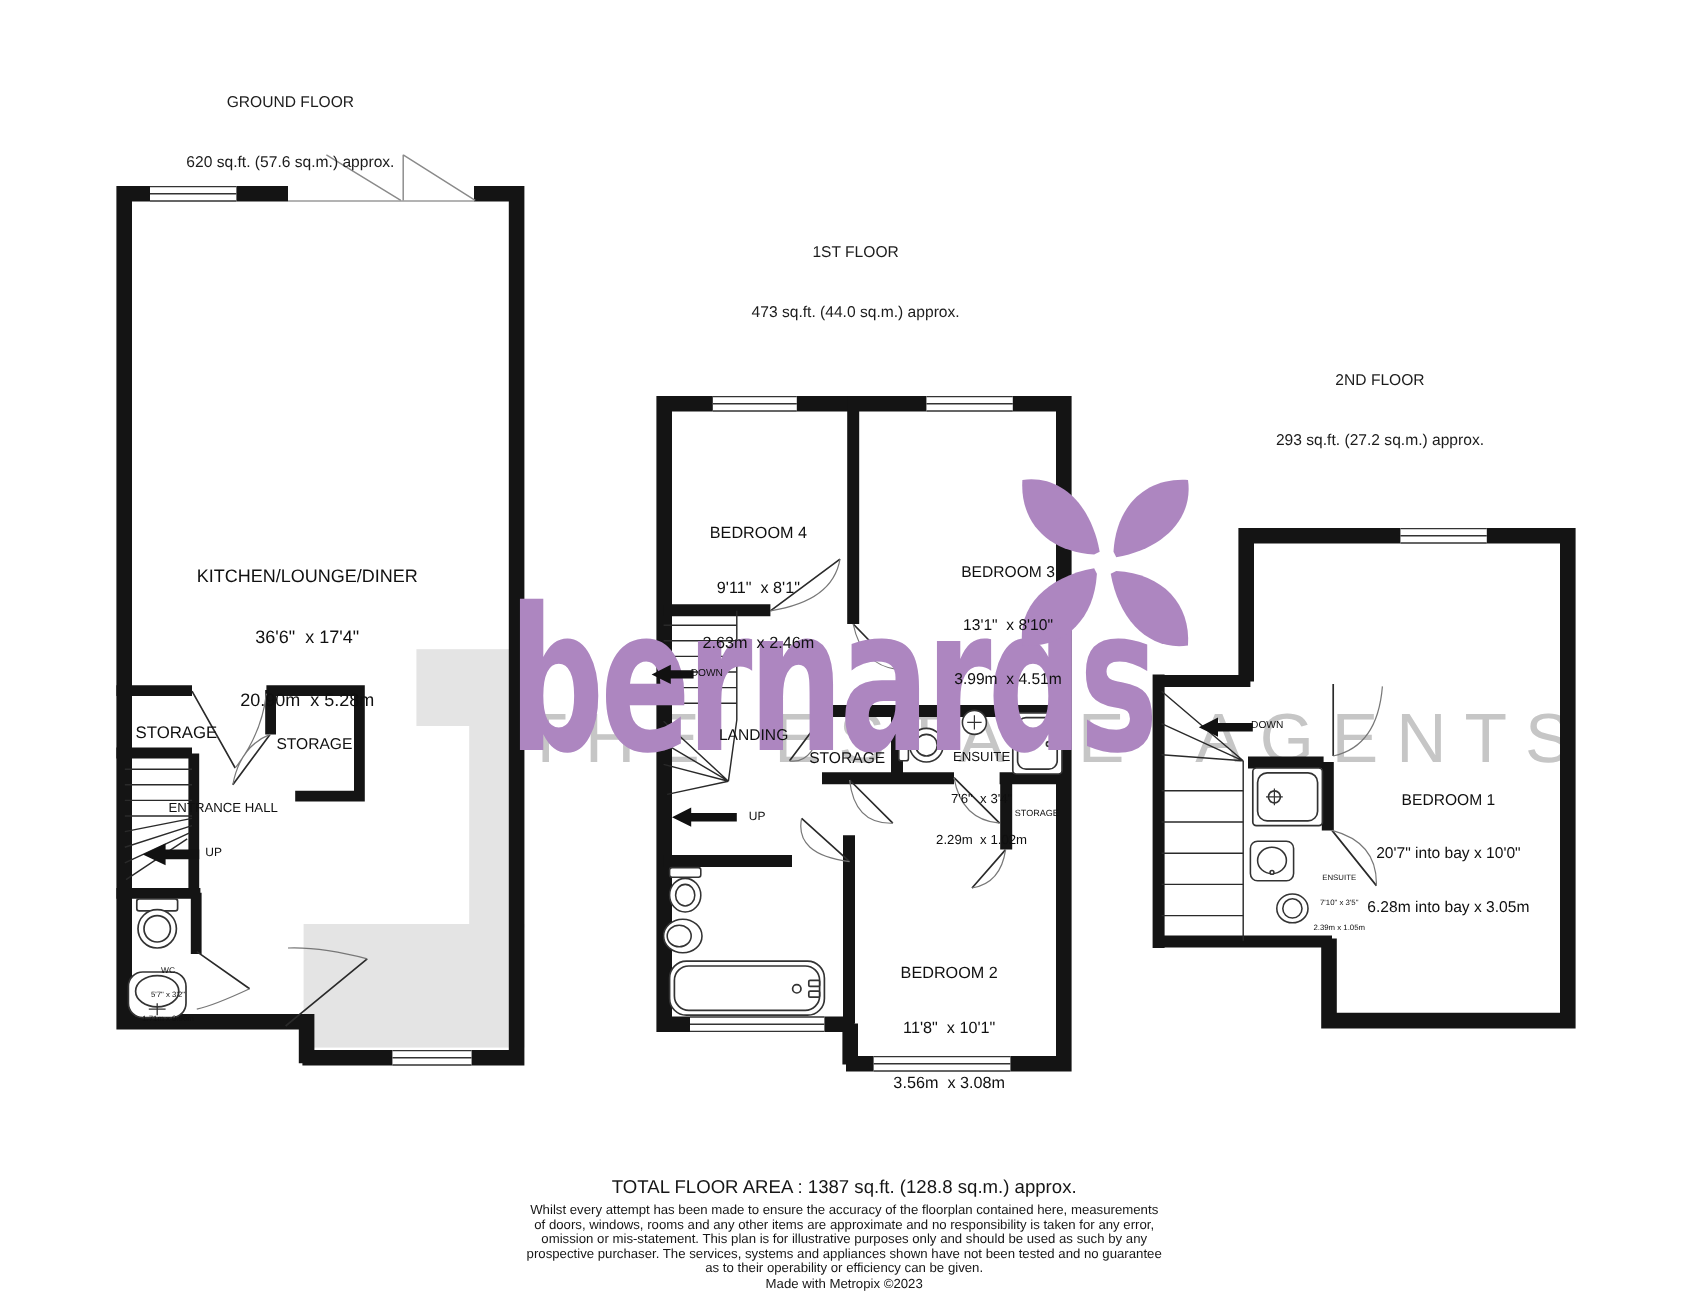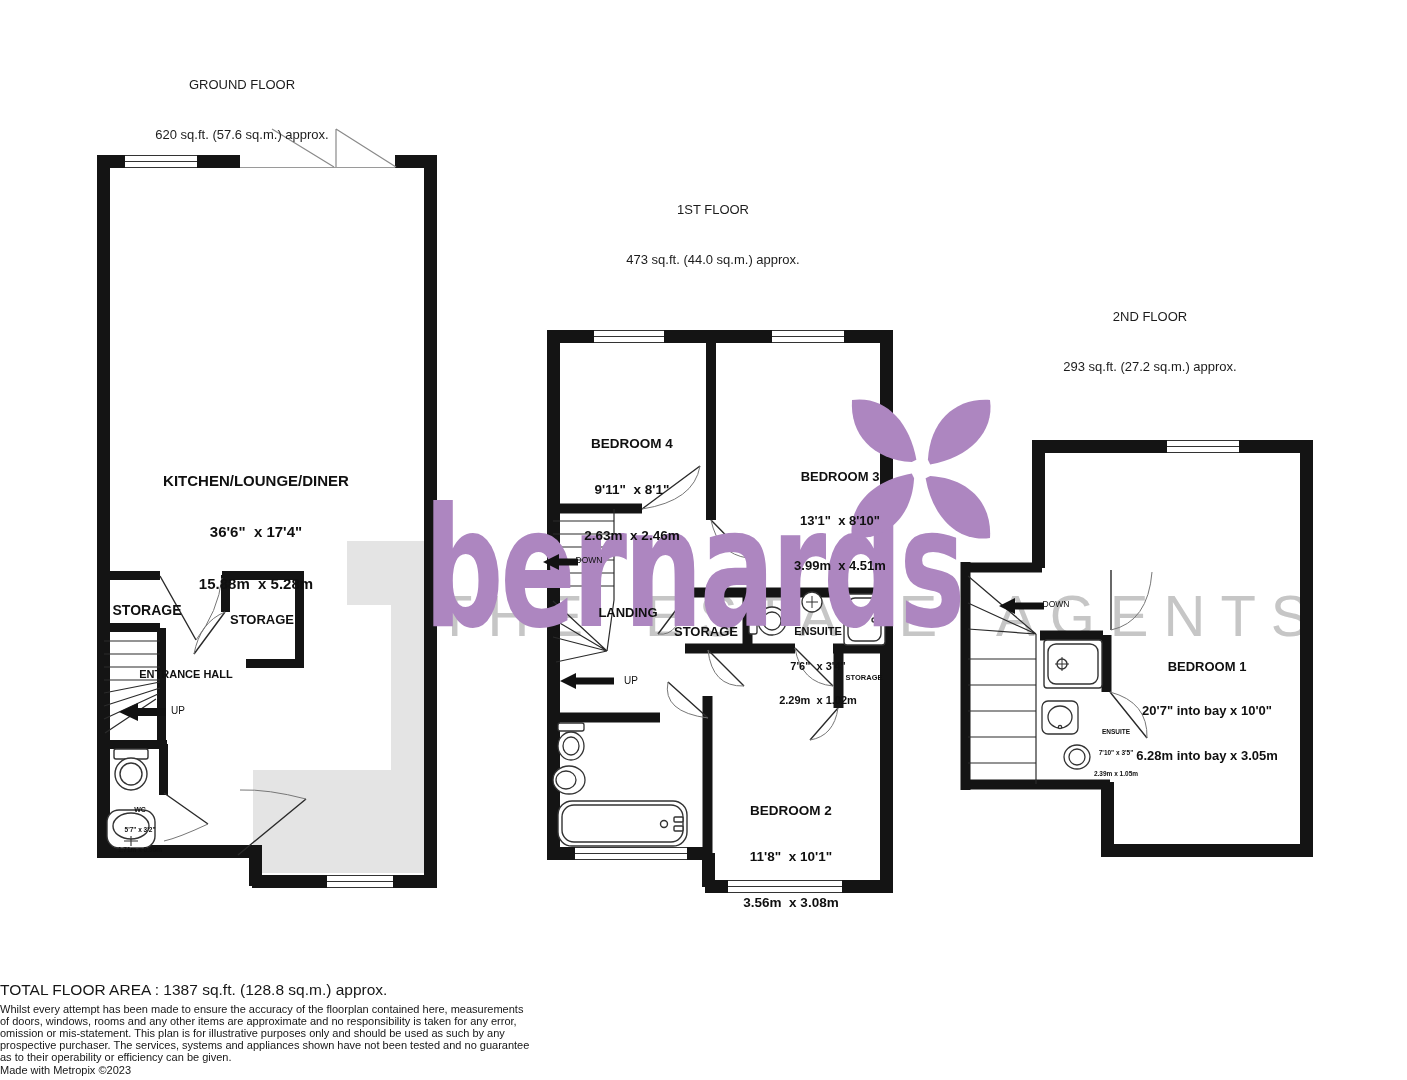--- a/index.html
+++ b/index.html
@@ -7,24 +7,24 @@
           font-family:"Liberation Sans",sans-serif;color:#111;}
   .layer{position:absolute;left:0;top:0;width:1407px;height:912px;}
   
   #brand{position:absolute;left:424px;top:486px;font-family:"DejaVu Sans",sans-serif;
          font-weight:bold;font-size:166px;letter-spacing:-5px;line-height:1;
          color:#ad86c0;transform:scaleX(0.67);transform-origin:0 0;white-space:pre;}
   #tagline{position:absolute;left:437px;top:587px;font-size:58px;letter-spacing:15px;
          word-spacing:16px;color:#c6c6c6;line-height:1;white-space:pre;}
   
   .lbl{position:absolute;transform:translateX(-50%);text-align:center;color:#101010;
-       font-weight:bold;white-space:pre;line-height:1.14;}
+       font-weight:normal;white-space:pre;line-height:1.14;}
   .hdr{position:absolute;transform:translateX(-50%);text-align:center;color:#1c1c1c;
        font-weight:normal;white-space:pre;line-height:1.3;}
-  .ftr{position:absolute;width:100%;text-align:left;color:#161616;white-space:pre;}
+  .ftr{position:absolute;width:100%;text-align:center;color:#161616;white-space:pre;}
   svg{display:block;}
 </style>
 </head>
 <body>
 <div id="canvas">
 
 <div class="layer" style="z-index:0">
   <svg width="1407" height="1080" viewBox="0 0 1407 1080">
     <g fill="#e4e4e4">
       <rect x="347" y="541" width="90" height="64"></rect>
@@ -206,21 +206,21 @@
     <div>473 sq.ft. (44.0 sq.m.) approx.</div>
   </div>
   <div class="hdr" style="left:1150px;top:275px;font-size:13px">
     <div>2ND FLOOR</div>
     <div>293 sq.ft. (27.2 sq.m.) approx.</div>
   </div>
 
   <div class="lbl" style="left:256px;top:438px;font-size:15px">
     <div>KITCHEN/LOUNGE/DINER</div>
     <div>36'6"  x 17'4"</div>
-    <div>15.88m  x 5.28m</div>
+    <div>20.90m  x 5.28m</div>
   </div>
   <div class="lbl" style="left:147px;top:603px;font-size:14px">STORAGE</div>
   <div class="lbl" style="left:262px;top:613px;font-size:13px">STORAGE</div>
   <div class="lbl" style="left:186px;top:668px;font-size:11px">ENTRANCE HALL</div>
   <div class="lbl" style="left:178px;top:705px;font-size:10px;font-weight:normal">UP</div>
   <div class="lbl" style="left:140px;top:792px;font-size:6.5px;line-height:1.05">
     <div style="font-size:7px">WC</div>
     <div>5'7" x 3'2"</div>
     <div>1.71m x 0.96m</div>
   </div>

